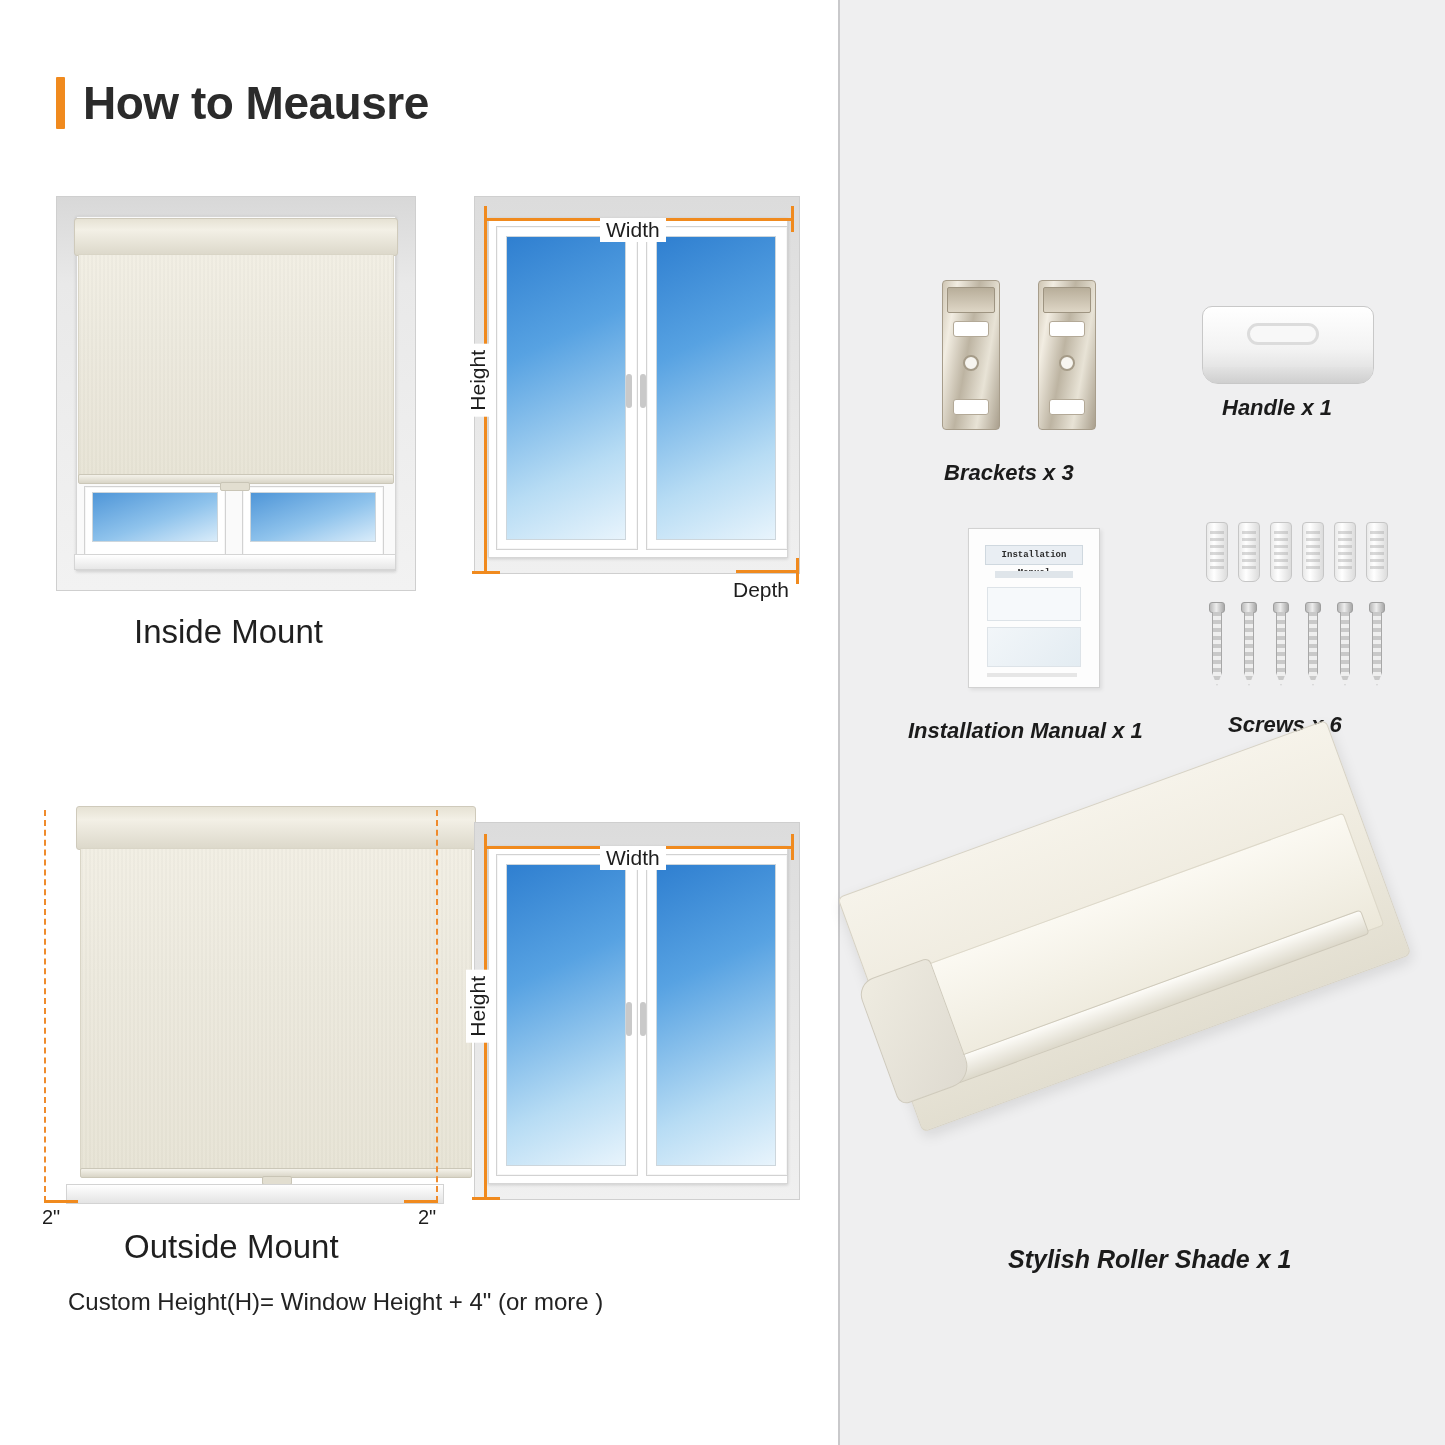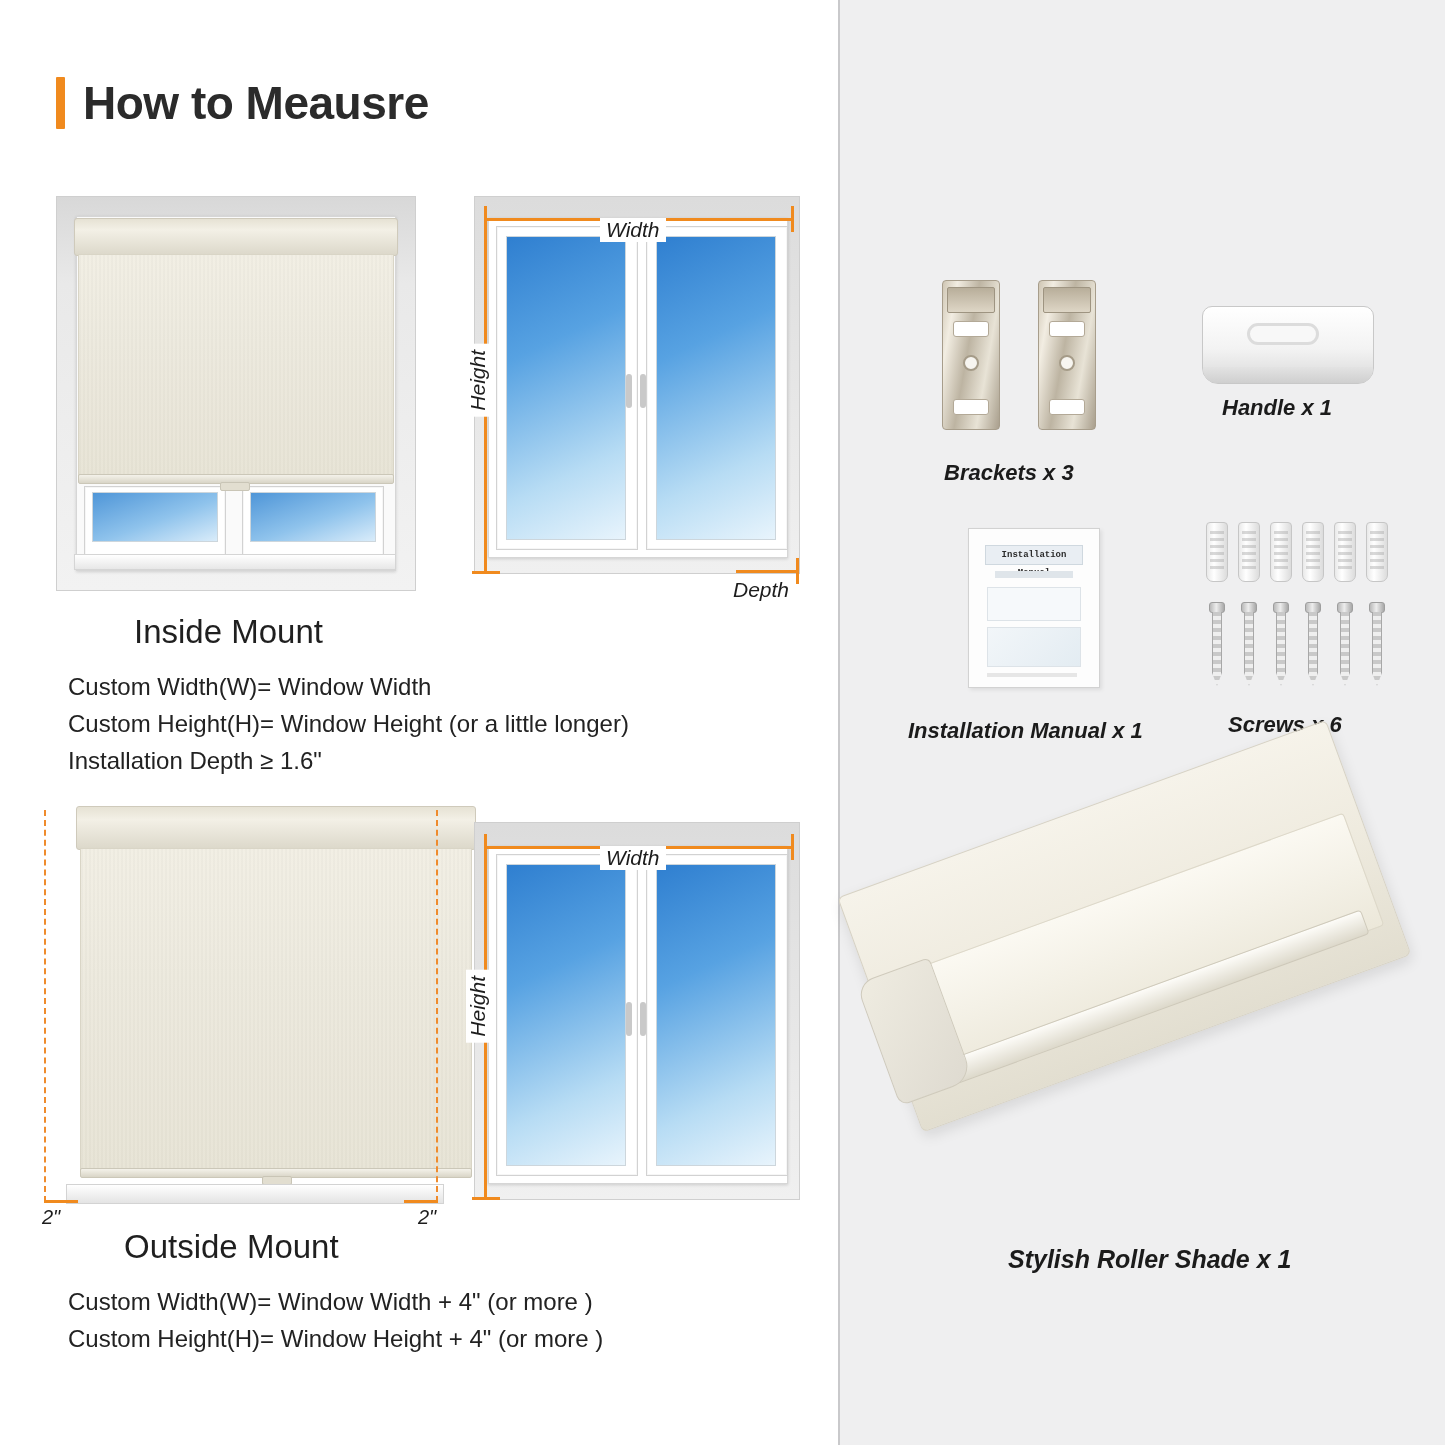--- a/index.html
+++ b/index.html
@@ -23,21 +23,21 @@
   }
   .heading .txt {
     font-size:46px; font-weight:bold; color:#2b2b2b; letter-spacing:-0.5px;
     white-space:nowrap;
   }
 
   #h-measure { position:absolute; left:56px; top:76px; }
   #h-package { position:absolute; left:36px; top:76px; }
 
   
-  .winwrap { position:absolute;font-style:italic; }
+  .winwrap { position:absolute; }
 
   .frame-outer {
     position:absolute; background:#ffffff;
     border:1px solid #d6d6d6;
     box-shadow:0 1px 3px rgba(0,0,0,.15);
   }
 
   
   .recess {
     position:absolute;
@@ -265,25 +265,20 @@
       <div class="mk h" style="left:12px; top:375px; width:28px;"></div>
       <div class="dim-label vert" style="left:6px; top:148px; background:#ffffff; padding:6px 0;">Height</div>
 
       <div class="mk h" style="left:276px; top:374px; width:62px;"></div>
       <div class="mk v" style="left:336px; top:362px; height:26px;"></div>
       <div class="dim-label" style="left:268px; top:382px; background:#ffffff; padding:0 5px;">Depth</div>
     </div>
 
     <div class="mount-title" style="left:134px; top:613px;">Inside Mount</div>
 
-    <div class="mount-lines" style="left:68px; top:668px;">
-      <div>Custom Width(W)= Window Width</div>
-      <div>Custom Height(H)= Window Height (or a little longer)</div>
-      <div>Installation Depth ≥ 1.6"</div>
-    </div>
 
     <div class="winwrap" style="left:36px; top:806px; width:420px; height:420px;">
       <div class="valance" style="left:40px; top:0; width:400px; height:44px;"></div>
       <div class="fabric" style="left:44px; top:42px; width:392px; height:322px;"></div>
       <div class="railbar" style="left:44px; top:362px; width:392px;"></div>
       <div class="pulltab" style="left:226px; top:370px;"></div>
 
       <div style="position:absolute; left:30px; top:378px; width:378px; height:20px;
                   background:linear-gradient(180deg,#ffffff,#e4e4e4); border:1px solid #d3d3d3;"></div>
 
@@ -311,21 +306,20 @@
       <div class="dim-label" style="left:140px; top:40px; background:#ffffff; padding:0 6px;">Width</div>
 
       <div class="mk v" style="left:24px; top:40px; height:354px;"></div>
       <div class="mk h" style="left:12px; top:391px; width:28px;"></div>
       <div class="dim-label vert" style="left:6px; top:164px; background:#ffffff; padding:6px 0;">Height</div>
     </div>
 
     <div class="mount-title" style="left:124px; top:1228px;">Outside Mount</div>
 
     <div class="mount-lines" style="left:68px; top:1283px;">
-      <div>Custom Width(W)= Window Width + 4"  (or more )</div>
       <div>Custom Height(H)= Window Height + 4" (or more )</div>
     </div>
   </div>
 
   <div class="col-right">
 
 
     <div class="bracket" style="left:102px; top:280px;">
       <div class="cap"></div>
       <div class="slot" style="top:40px;"></div>

